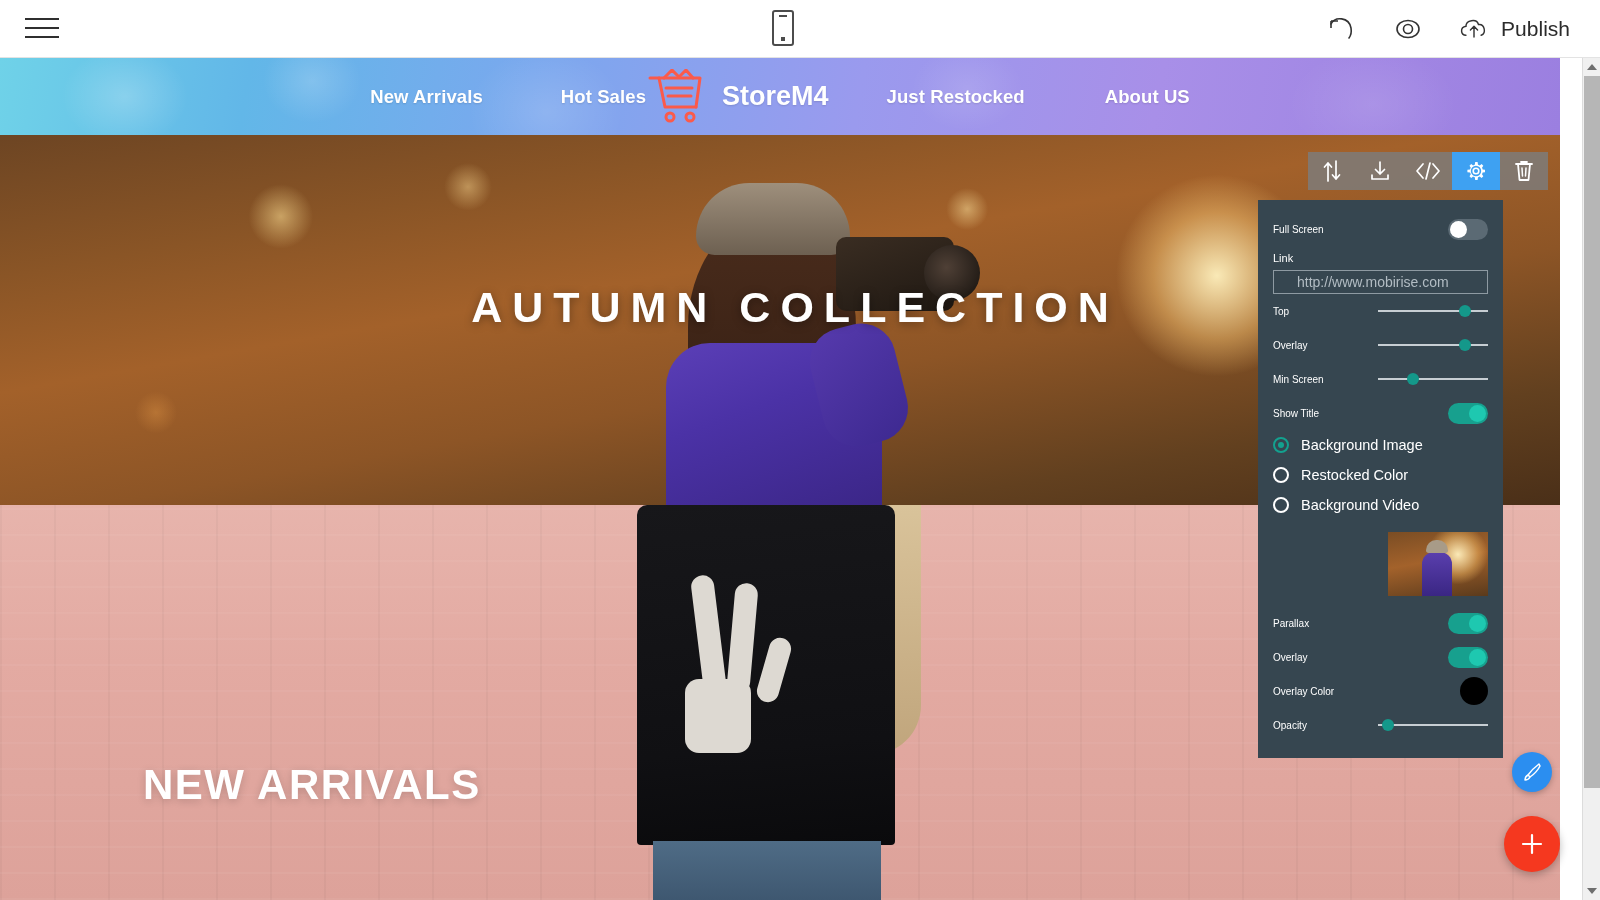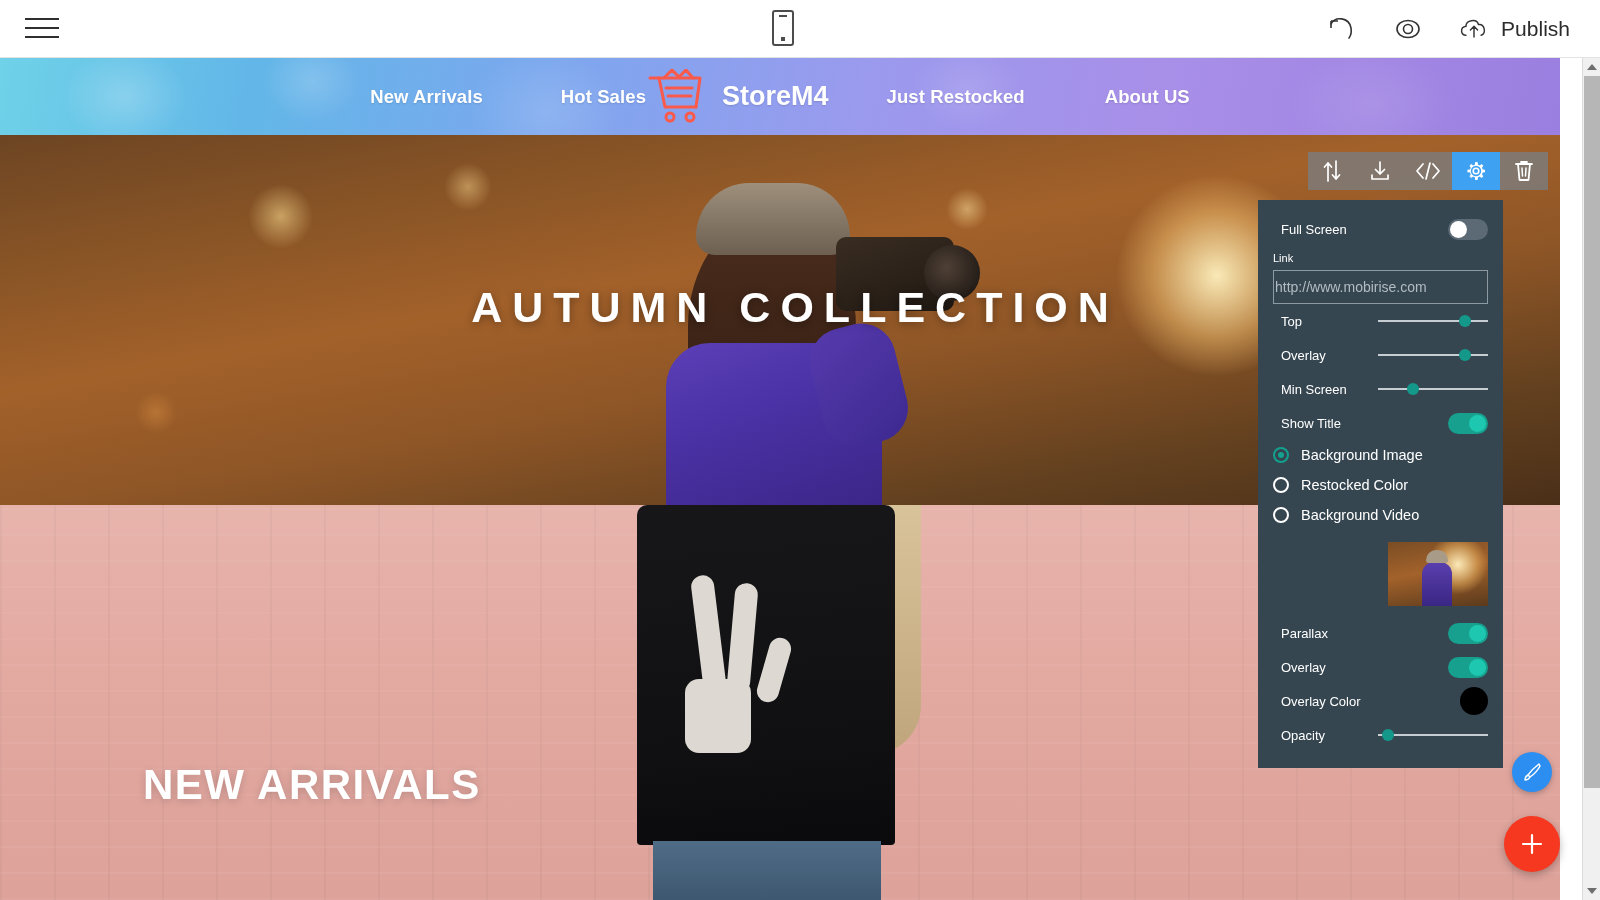--- a/index.html
+++ b/index.html
@@ -283,21 +283,21 @@
     background: #364650;
     color: #ffffff;
     padding: 12px 15px 16px 15px;
     z-index: 80;
     font-size: 14.5px;
   }
   .prow {
     display: flex; align-items: center; justify-content: space-between;
     min-height: 34px;
   }
-  .plabel { font-size: 13px; color: #ffffff; white-space: nowrap; margin-left: 8px; }
+  .plabel { font-size: 10px; color: #ffffff; white-space: nowrap; }
 
   
   .toggle {
     position: relative;
     width: 40px; height: 21px;
     border-radius: 11px;
     background: #5b6a74;
     cursor: pointer;
     flex: none;
   }
@@ -306,26 +306,26 @@
     width: 17px; height: 17px; border-radius: 50%;
     background: #ffffff;
   }
   .toggle.on { background: #17a08e; }
   .toggle.on .knob { left: 21px; background: #1ec8b0; }
 
   
   .plabel-block { margin: 6px 0 6px 0; font-size: 11px; }
   .link-input {
     width: 100%;
-    height: 34px;
+    height: 24px;
     background: transparent;
     border: 1px solid #8e9aa2;
     color: #b9c2c8;
     font-size: 14px;
-    padding: 0 1px;
+    padding: 0 23px;
     font-family: "Liberation Sans", sans-serif;
     outline: none;
   }
   .link-input::placeholder { color: #b2bcc3; }
 
   
   .slider {
     position: relative;
     width: 110px; height: 18px;
     flex: none;

